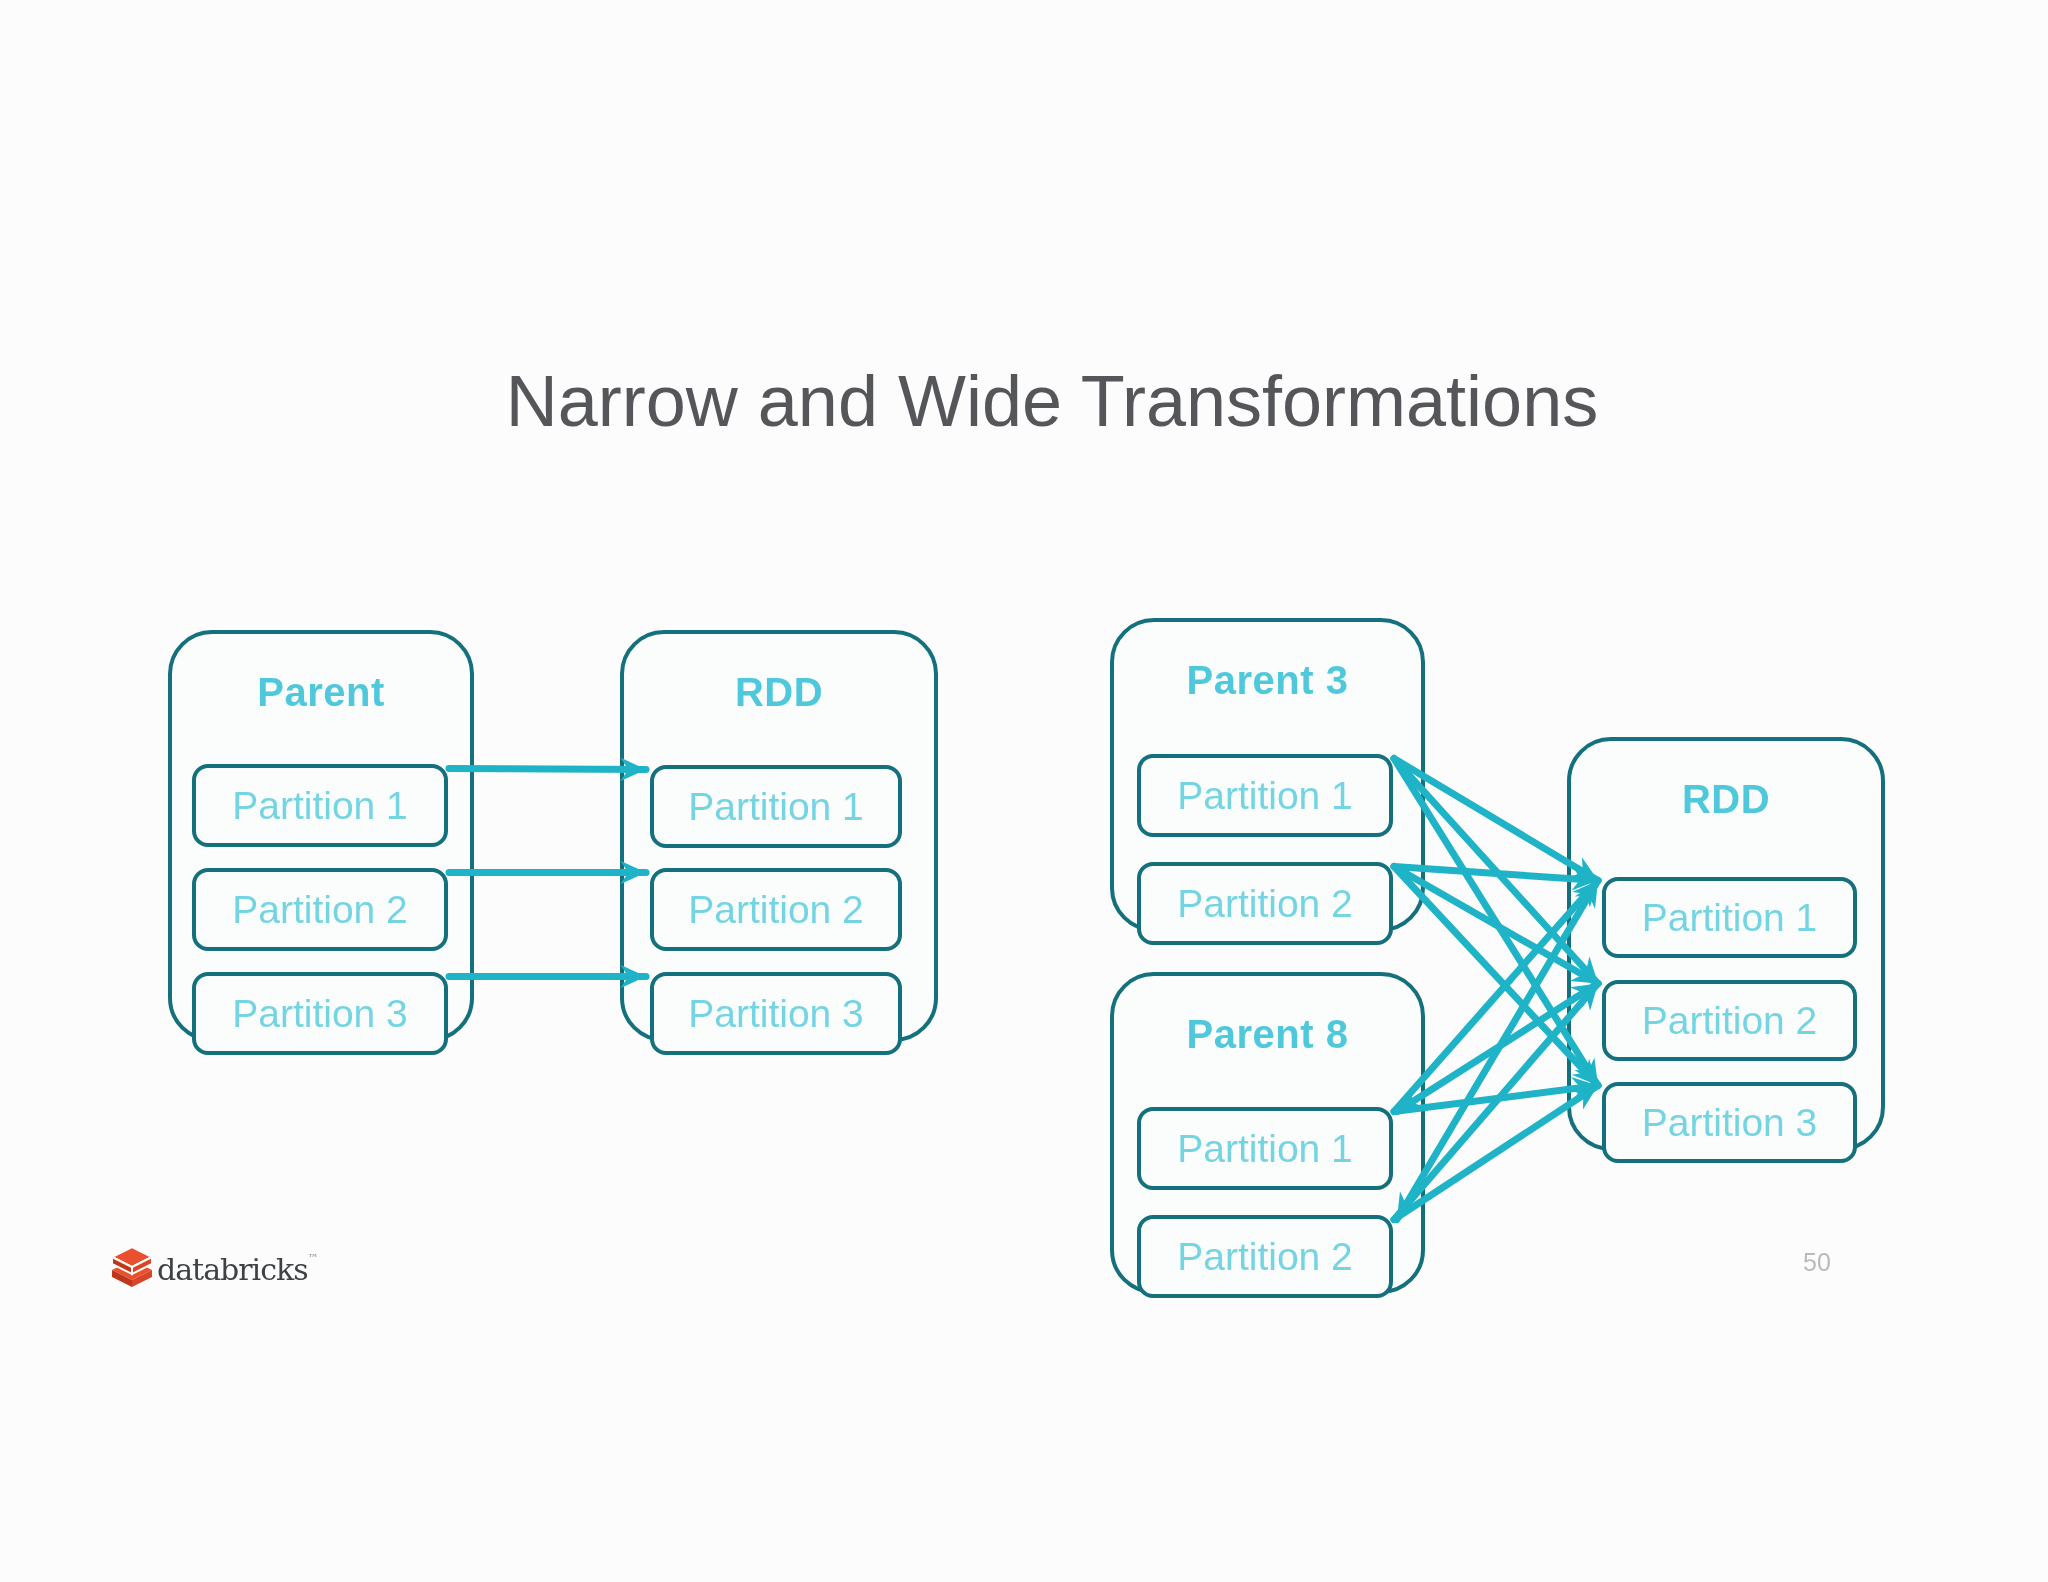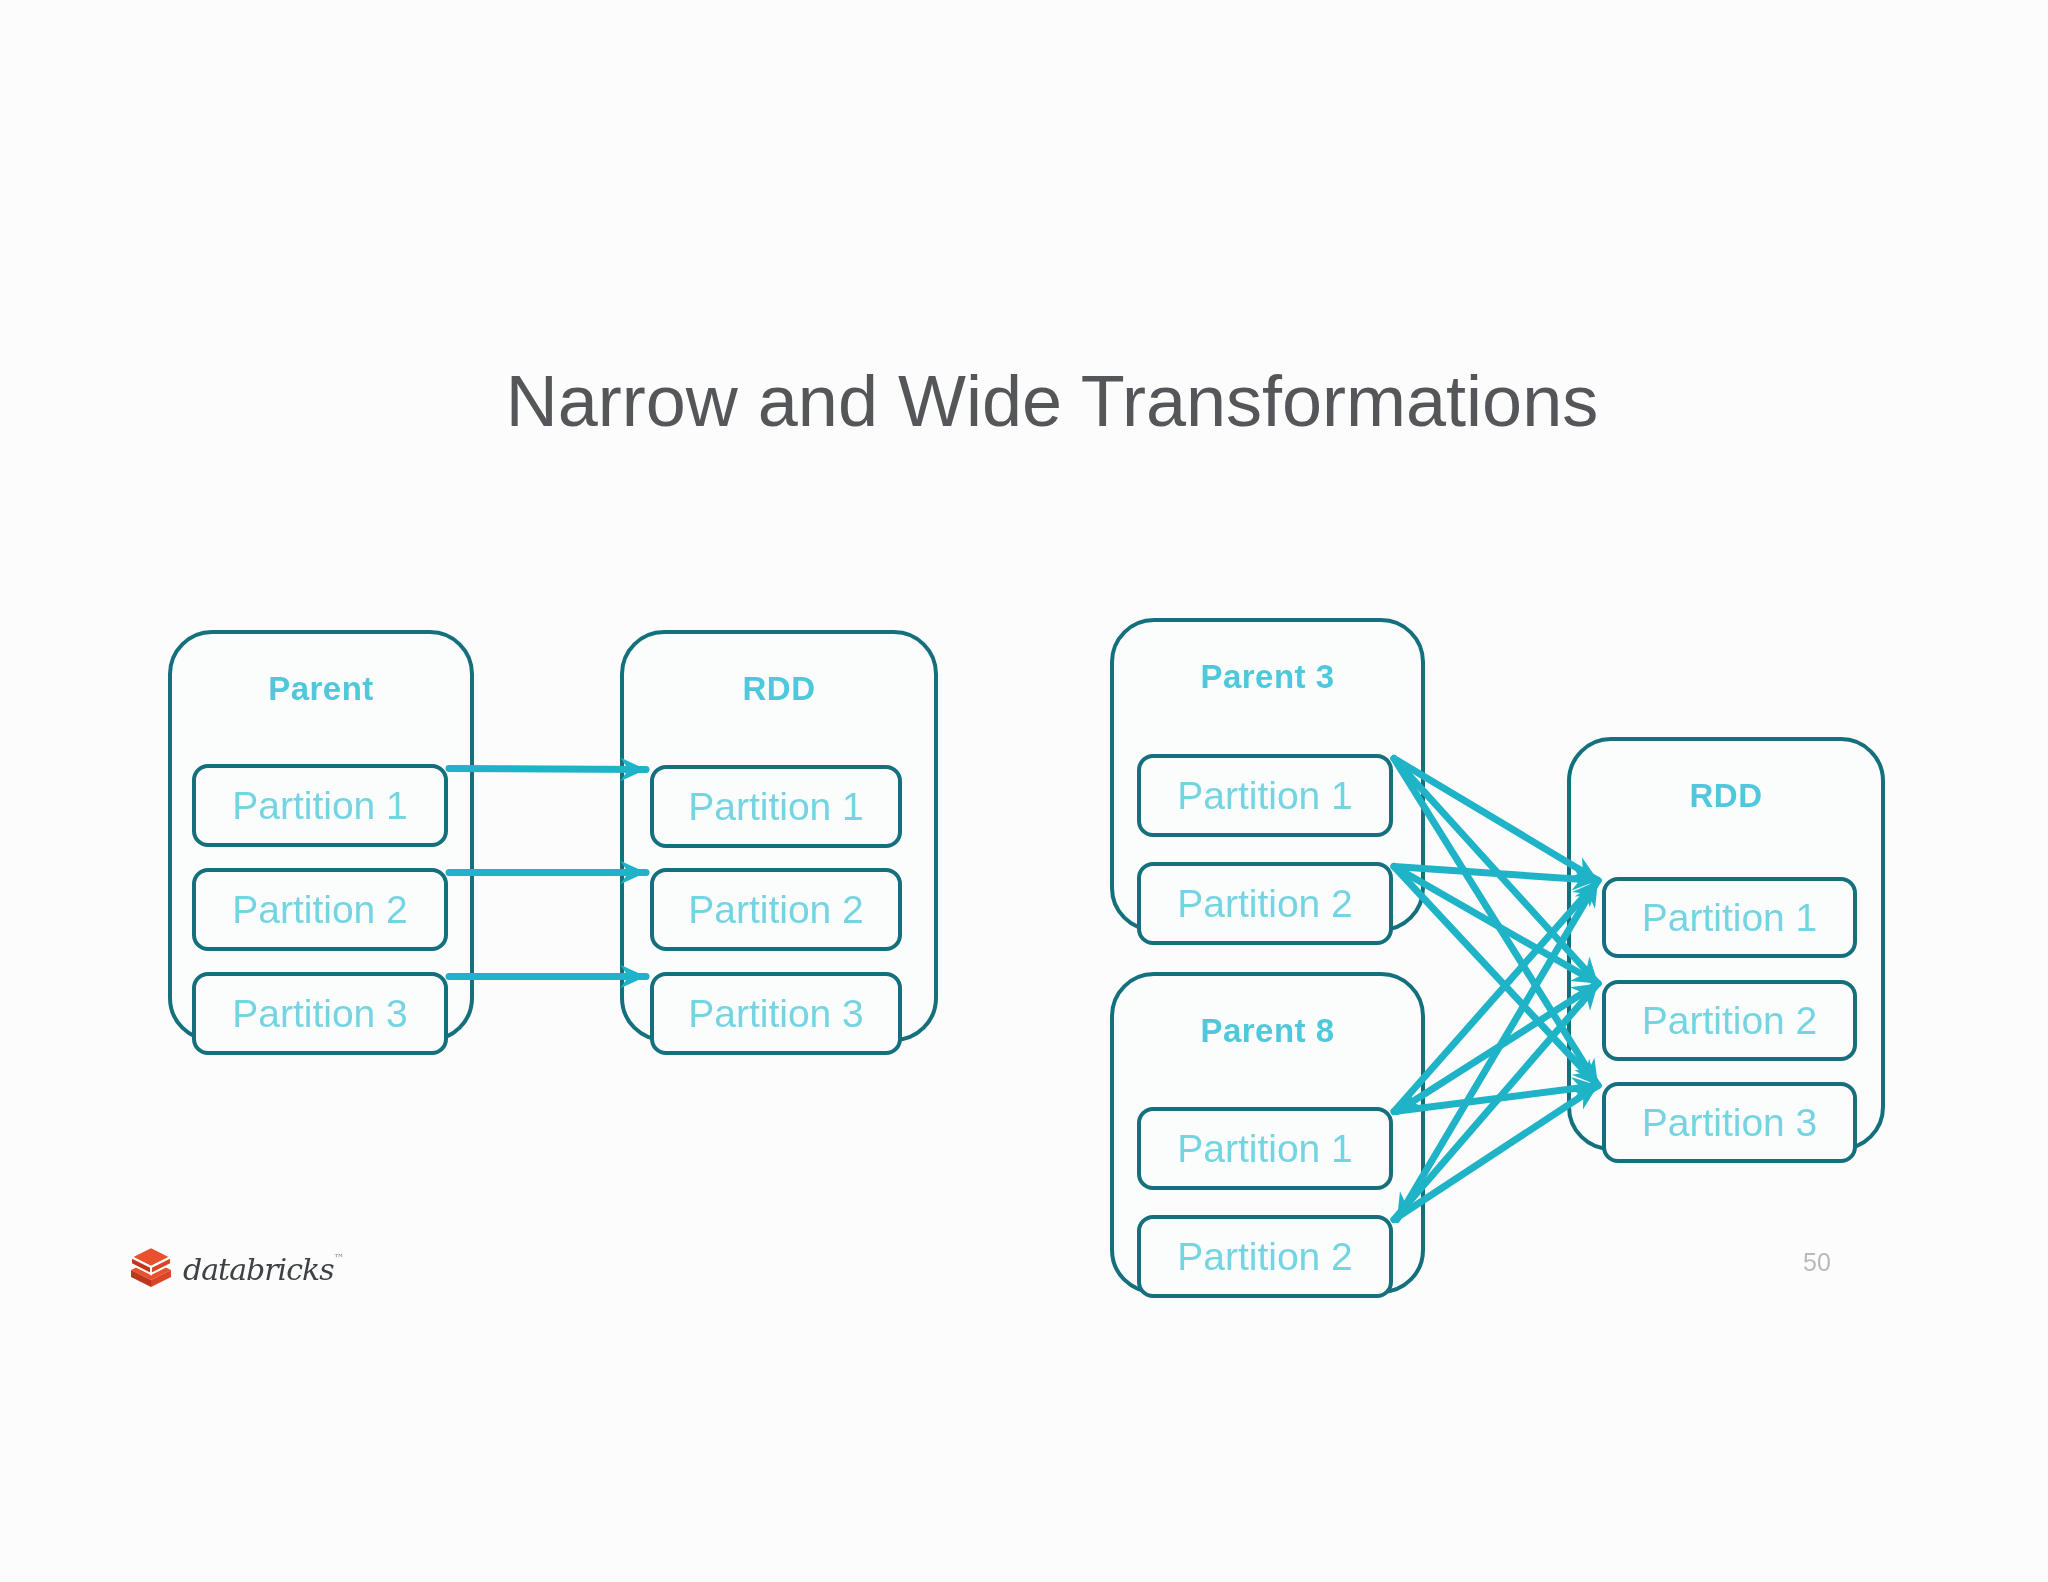--- a/index.html
+++ b/index.html
@@ -21,33 +21,33 @@
     position:absolute; width:500px; text-align:center;
     font-size:55px; font-weight:300; color:var(--label); white-space:nowrap;
   }
   .label-filtered{left:297px; top:518px;}
   .label-joined{left:1270px; top:506px;}
   .outer-box{
     position:absolute; border:4px solid var(--border); border-radius:44px;
     background:var(--boxfill); box-sizing:border-box; text-align:center;
   }
   .outer-heading{
-    margin-top:36px; font-size:33px; font-weight:700; color:var(--heading);
+    margin-top:36px; font-size:40px; font-weight:700; color:var(--heading);
     letter-spacing:0.5px;
   }
   .partition-box{
     position:absolute; border:4px solid var(--border); border-radius:16px;
     background:var(--boxfill); box-sizing:border-box;
     display:flex; align-items:center; justify-content:center;
     font-size:39px; font-weight:300; color:var(--partition); white-space:nowrap;margin-top:37px;
   }
   #edges-svg{position:absolute; left:0; top:0; width:2048px; height:1582px; pointer-events:none;}
   .edge{stroke:var(--arrow); stroke-width:7; stroke-linecap:round;}
   .arrowhead-path{fill:var(--arrow);}
-  .logo{position:absolute; left:128px; top:1246px; display:flex; align-items:center; gap:9px;font-style:italic;}
+  .logo{position:absolute; left:109px; top:1246px; display:flex; align-items:center; gap:2px;}
   .logo-wordmark{
     font-family:"DejaVu Serif", serif; font-size:30px; color:var(--logotext);
     letter-spacing:-1px; line-height:1;
   }
   .logo-tm{font-size:11px; color:#8A8C8E; vertical-align:18px; letter-spacing:0;}
   .page-number{
     position:absolute; left:1803px; top:1248px; width:80px;
     font-size:25px; font-weight:300; color:var(--page);
   }
 </style>

